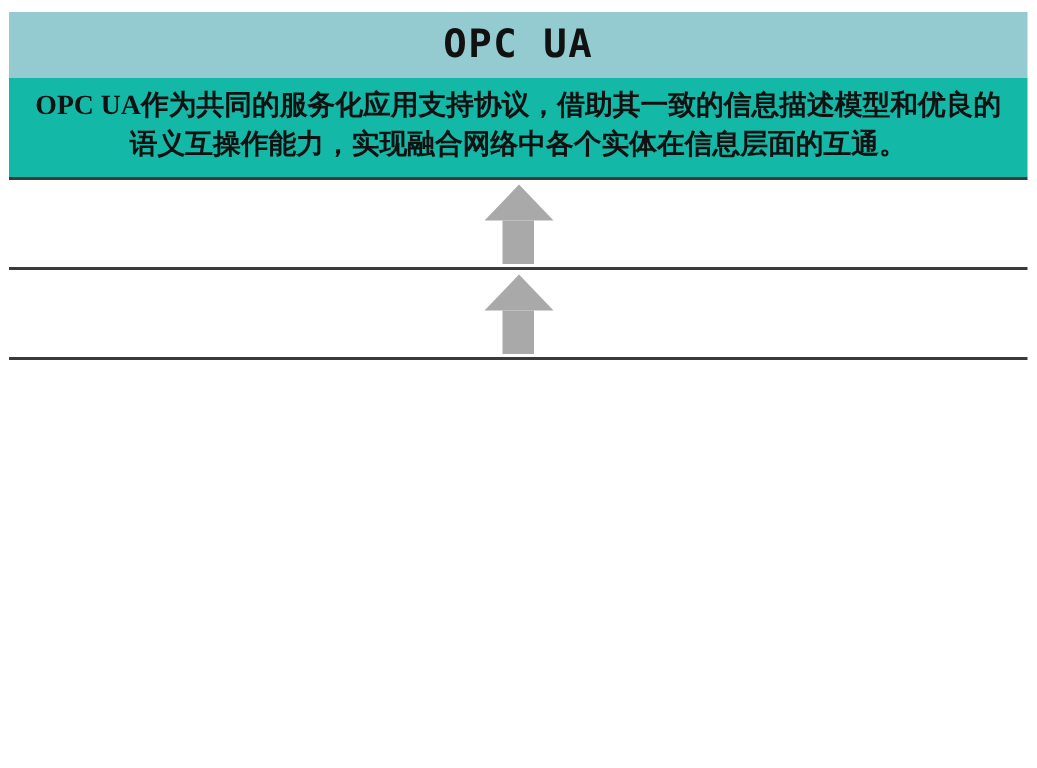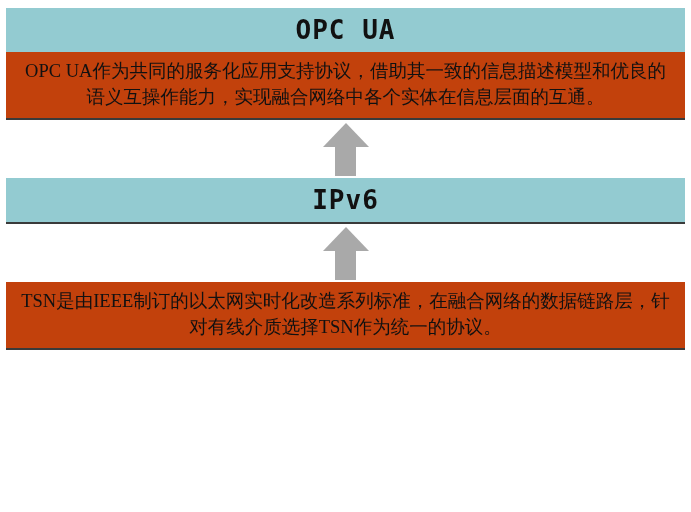--- a/index.html
+++ b/index.html
@@ -36,21 +36,22 @@
     line-height:44px;
     height:44px;
     letter-spacing:1px;
   }
   .section-body{
     width:100%;
     text-align:center;
     font-size:18.5px;
     line-height:26px;
     padding:6px 10px 8px 10px;
-    background:#c2410c;
+    background:#14b8a6;
+    font-weight:bold;
   }
   .arrow{
     display:flex;
     flex-direction:column;
     align-items:center;
     margin:3px 0 2px 0;
   }
   .arrow-head{
     width:0;height:0;
     border-left:23px solid transparent;
@@ -71,25 +72,23 @@
     <div class="section-header">OPC UA</div>
     <div class="section-body">OPC UA作为共同的服务化应用支持协议，借助其一致的信息描述模型和优良的语义互操作能力，实现融合网络中各个实体在信息层面的互通。</div>
   </div>
 
   <div class="arrow">
     <div class="arrow-head"></div>
     <div class="arrow-shaft"></div>
   </div>
 
   <div class="section">
-    <div class="section-header">IPv6</div>
   </div>
 
   <div class="arrow">
     <div class="arrow-head"></div>
     <div class="arrow-shaft"></div>
   </div>
 
   <div class="section">
-    <div class="section-body">TSN是由IEEE制订的以太网实时化改造系列标准，在融合网络的数据链路层，针对有线介质选择TSN作为统一的协议。</div>
   </div>
 
 </div>
 
 </body></html>

